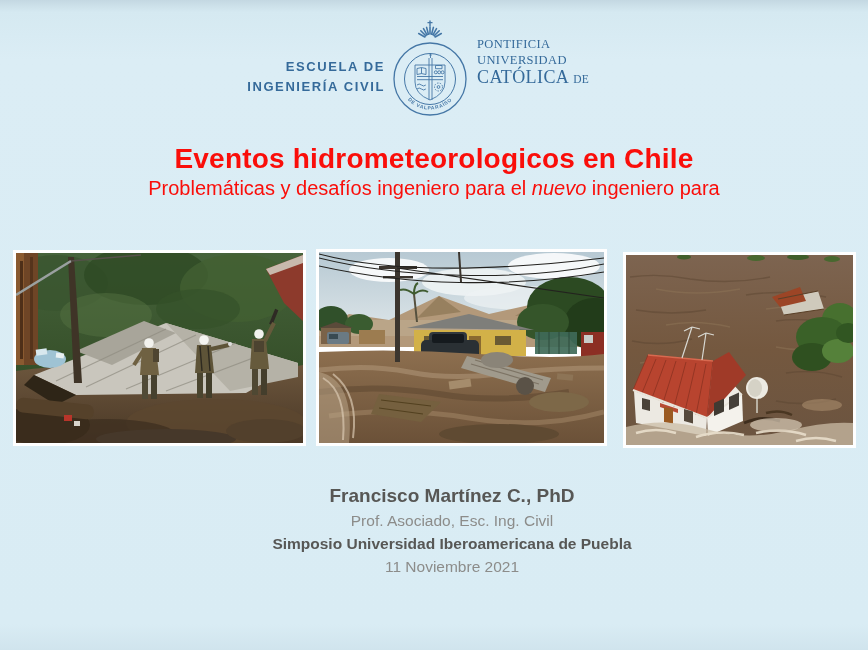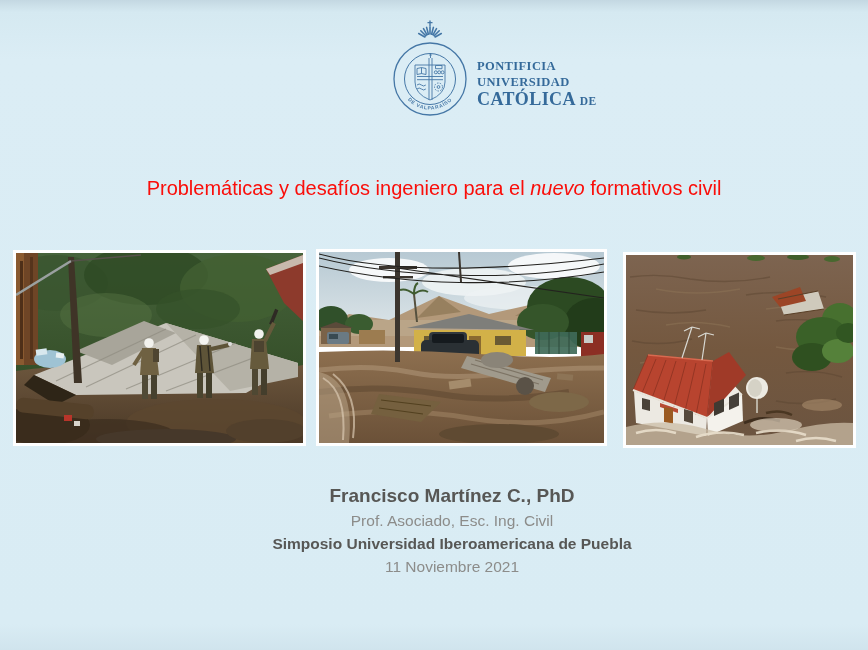--- a/index.html
+++ b/index.html
@@ -8,22 +8,22 @@
     background:linear-gradient(180deg,#c4d8e2 0px,#d5e9f1 12px,#dbedf5 60px,#d9ecf4 96%,#d0e4ed 100%);
     font-family:"Liberation Sans",sans-serif;
   }
   
   .school{
     position:absolute;top:57px;right:483px;text-align:right;
     color:#356a9a;font-weight:bold;font-size:13px;letter-spacing:1.6px;line-height:20px;white-space:nowrap;
   }
   .seal{position:absolute;left:391px;top:20px;width:78px;height:100px;}
   .university{
-    position:absolute;left:477px;top:58px;color:#356a9a;
-    font-family:"Liberation Serif",serif;font-weight:bold;white-space:nowrap;
+    position:absolute;left:477px;top:36px;color:#356a9a;
+    font-family:"Liberation Serif",serif;font-weight:normal;white-space:nowrap;
   }
   .u-small{font-size:12.5px;letter-spacing:.4px;line-height:16px;}
   .u-large{font-size:18px;letter-spacing:.4px;line-height:19.5px;}
   .u-de{font-size:11.5px;}
   
   .title{
     position:absolute;top:143px;left:0;width:100%;margin:0;text-align:center;
     color:#fa0e0a;font-size:28px;font-weight:bold;letter-spacing:.2px;
   }
   .subtitle{
@@ -42,20 +42,24 @@
   .f-name{font-size:19px;font-weight:bold;color:#575755;line-height:27px;}
   .f-role{font-size:15.5px;color:#8c8c8a;line-height:23px;}
   .f-event{font-size:15.5px;font-weight:bold;color:#575755;line-height:23px;}
   .f-date{font-size:15.5px;color:#8c8c8a;line-height:23px;}
 </style>
 </head>
 <body>
 
 <div class="slide">
 
+  <div class="school">
+    <div>ESCUELA DE</div>
+    <div>INGENIERÍA CIVIL</div>
+  </div>
 
   <svg class="seal" viewBox="0 0 78 100">
     <g stroke="#4577a6" fill="none" stroke-width="1">
 
       <g stroke-width="1.6" stroke-linecap="round">
         <path d="M33.8,17 27.7,13.5 M34.8,15.8 29.8,10.8 M36,14.8 32.5,8.7 M37.4,14.2 35.6,7.4 M39,14 39,7 M40.6,14.2 42.4,7.4 M42,14.8 45.5,8.7 M43.2,15.8 48.2,10.8 M44.2,17 50.3,13.5"></path>
       </g>
 
       <g stroke-width="1.4">
         <path d="M39,0.5 39,6.5 M36.5,2.6 41.5,2.6"></path>
@@ -94,21 +98,22 @@
       <textPath href="#arcBot" startOffset="50%">DE VALPARAÍSO</textPath>
     </text>
   </svg>
 
   <div class="university">
     <div class="u-small">PONTIFICIA</div>
     <div class="u-small">UNIVERSIDAD</div>
     <div class="u-large"><span>CATÓLICA</span> <span class="u-de">DE</span></div>
   </div>
 
-  <div class="subtitle"><span>Problemáticas y desafíos ingeniero para el </span><em>nuevo</em><span> formativos civil</span></div>
+  <h1 class="title">Eventos hidrometeorologicos en Chile</h1>
+  <div class="subtitle"><span>Problemáticas y desafíos ingeniero para el </span><em>nuevo</em><span> ingeniero para</span></div>
 
   <figure class="photo photo1">
     <svg width="287" height="190" viewBox="0 0 287 190">
       <defs>
         <linearGradient id="p1f" x1="0" y1="0" x2="0" y2="1">
           <stop offset="0" stop-color="#46633b"></stop>
             <stop offset="1" stop-color="#2c441f"></stop>
         </linearGradient>
         <linearGradient id="p1m" x1="0" y1="0" x2="0" y2="1">
           <stop offset="0" stop-color="#6c563d"></stop>

